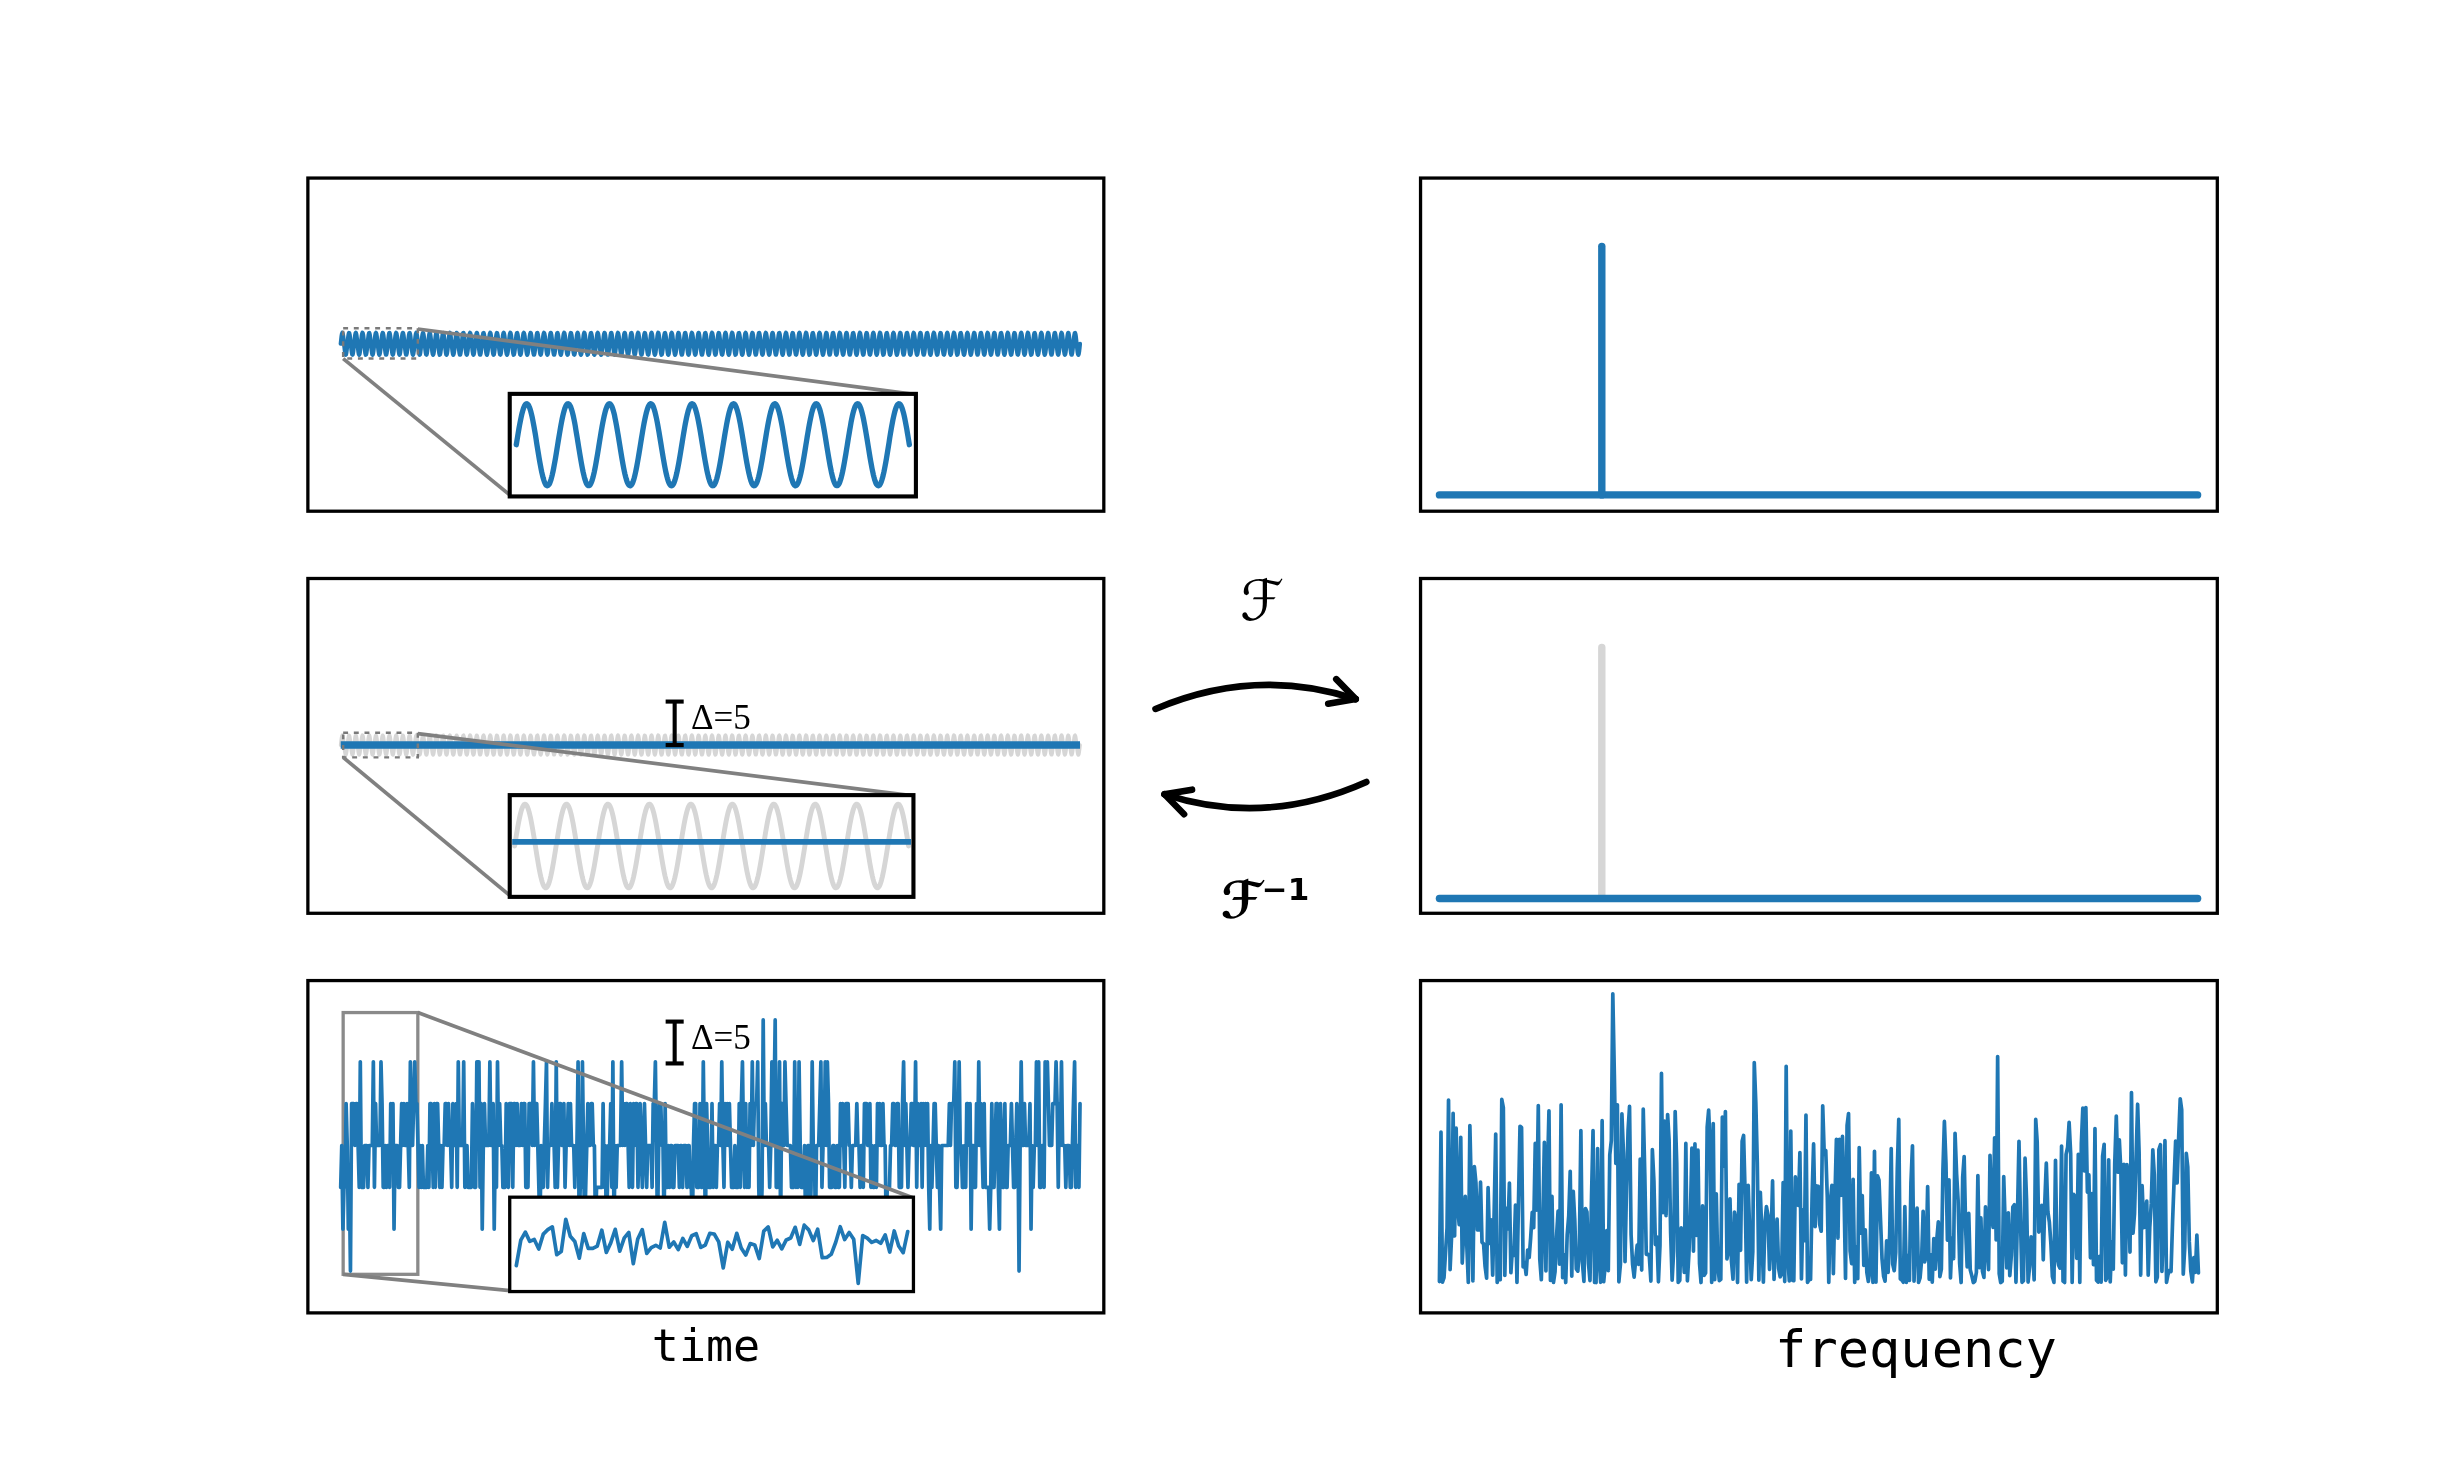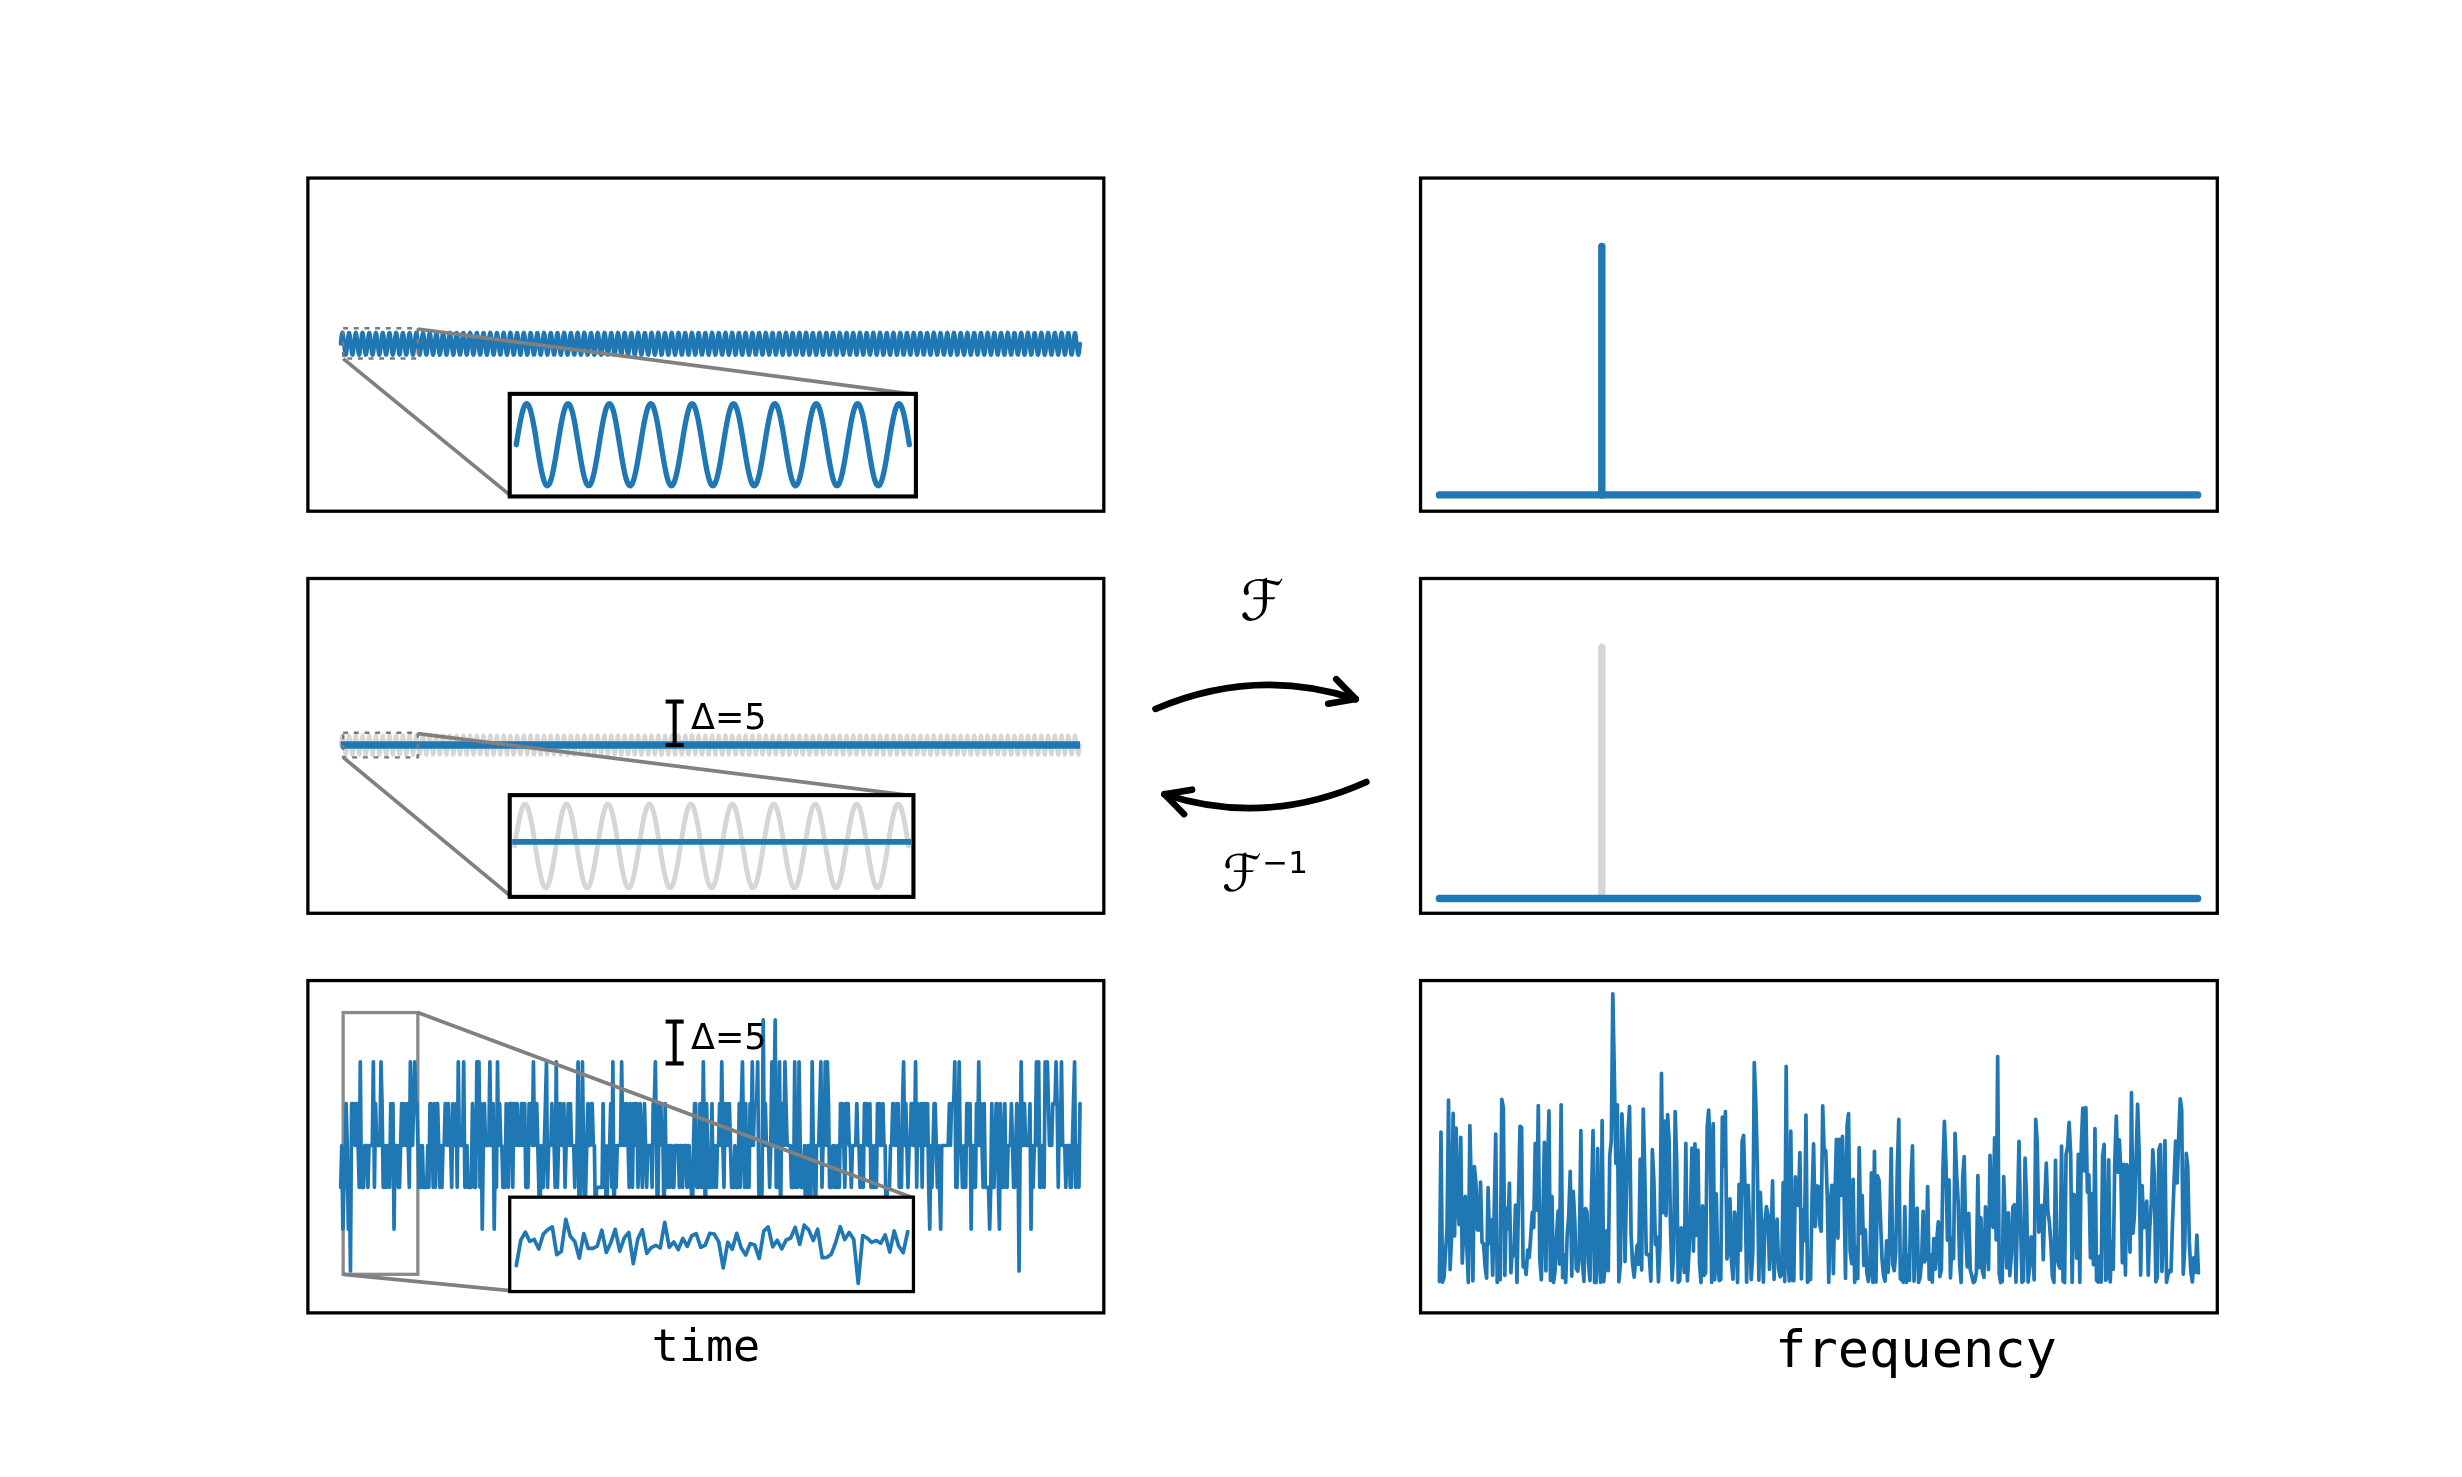--- a/index.html
+++ b/index.html
@@ -1,18 +1,18 @@
 <!DOCTYPE html>
 <html style="font-size:13px"><head>
 <meta charset="utf-8">
 <style>
   html,body{margin:0;padding:0;background:#ffffff;}
   #stage{position:relative;width:2462px;height:1477px;background:#ffffff;
          font-family:"DejaVu Sans",sans-serif;overflow:hidden;}
-  .txt{position:absolute;color:#000;white-space:nowrap;line-height:1;}
+  .txt{position:absolute;color:#000;white-space:nowrap;line-height:1;font-family:Liberation Serif, serif;}
   .mono{font-family:"DejaVu Sans Mono","Liberation Mono",monospace;}
   .ctr{transform:translateX(-50%);}
   .fsym{font-family:"DejaVu Sans","DejaVu Serif",sans-serif;}
   sup.fexp{font-size:31px;vertical-align:super;}
 </style>
 </head>
 <body>
 
 <div id="stage">
   <svg id="fig" width="2462" height="1477" viewBox="0 0 3000 1800">
@@ -78,21 +78,21 @@
         <path d="M 1665 953 Q 1542 1008 1419 968" fill="none" stroke="#000" stroke-width="8" stroke-linecap="round"></path>
         <line x1="1419" y1="968" x2="1452.5326227343423" y2="962.381885320121" stroke="#000" stroke-width="8" stroke-linecap="round"></line>
         <line x1="1419" y1="968" x2="1442.8339414990778" y2="992.2475407540338" stroke="#000" stroke-width="8" stroke-linecap="round"></line>
       </g>
   </svg>
 
   <div class="txt fsym ctr" id="lbl-f" style="left:1262px;top:573px;font-size:56px;">
     <span>ℱ</span>
   </div>
 
-  <div class="txt fsym ctr" id="lbl-finv" style="left:1265px;top:847px;font-size:51px;">
+  <div class="txt fsym ctr" id="lbl-finv" style="left:1265px;top:874px;font-size:51px;font-weight:bold;">
     <span>ℱ</span><sup class="fexp">−1</sup>
   </div>
 
   <div class="txt" style="left:691px;top:700px;font-size:35px;">Δ=5</div>
 
   <div class="txt" style="left:691px;top:1020px;font-size:35px;">Δ=5</div>
 
   <div class="txt mono ctr" style="left:706px;top:1323px;font-size:45px;">time</div>
 
   <div class="txt mono ctr" style="left:1916px;top:1323px;font-size:52px;">frequency</div>

